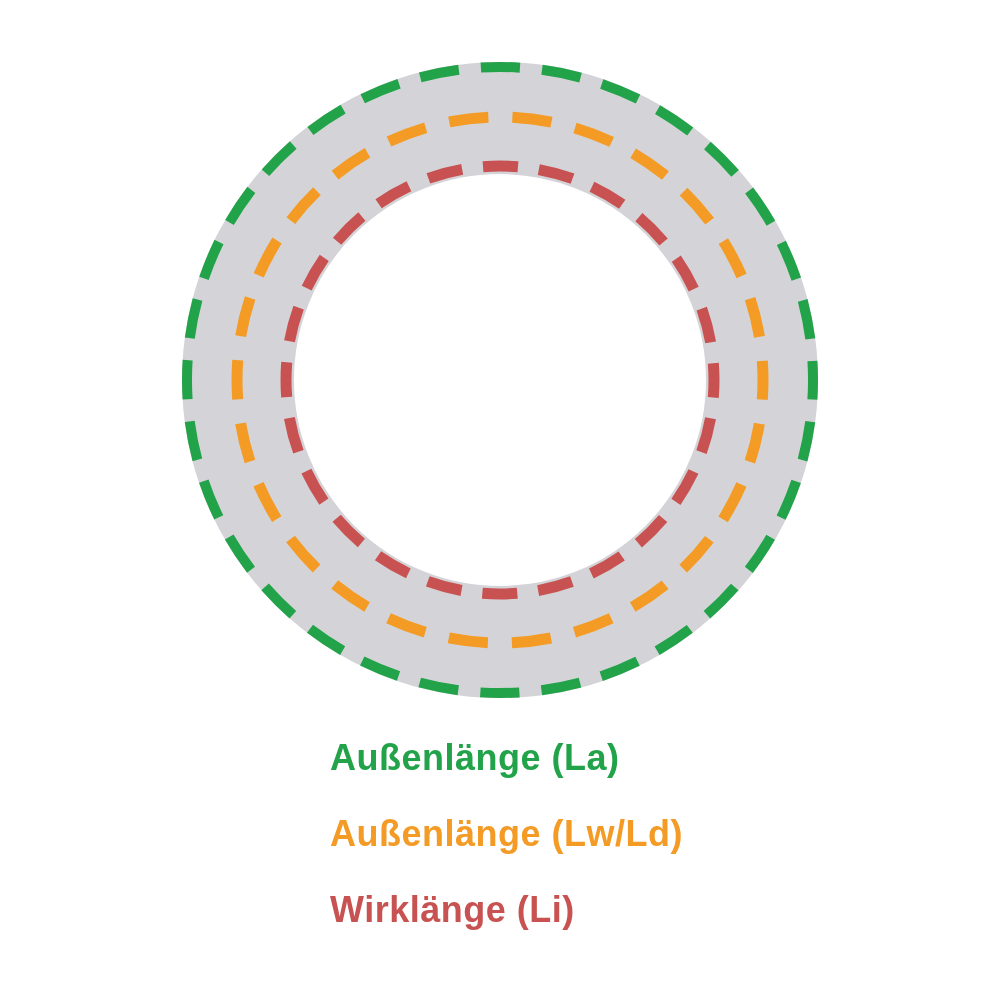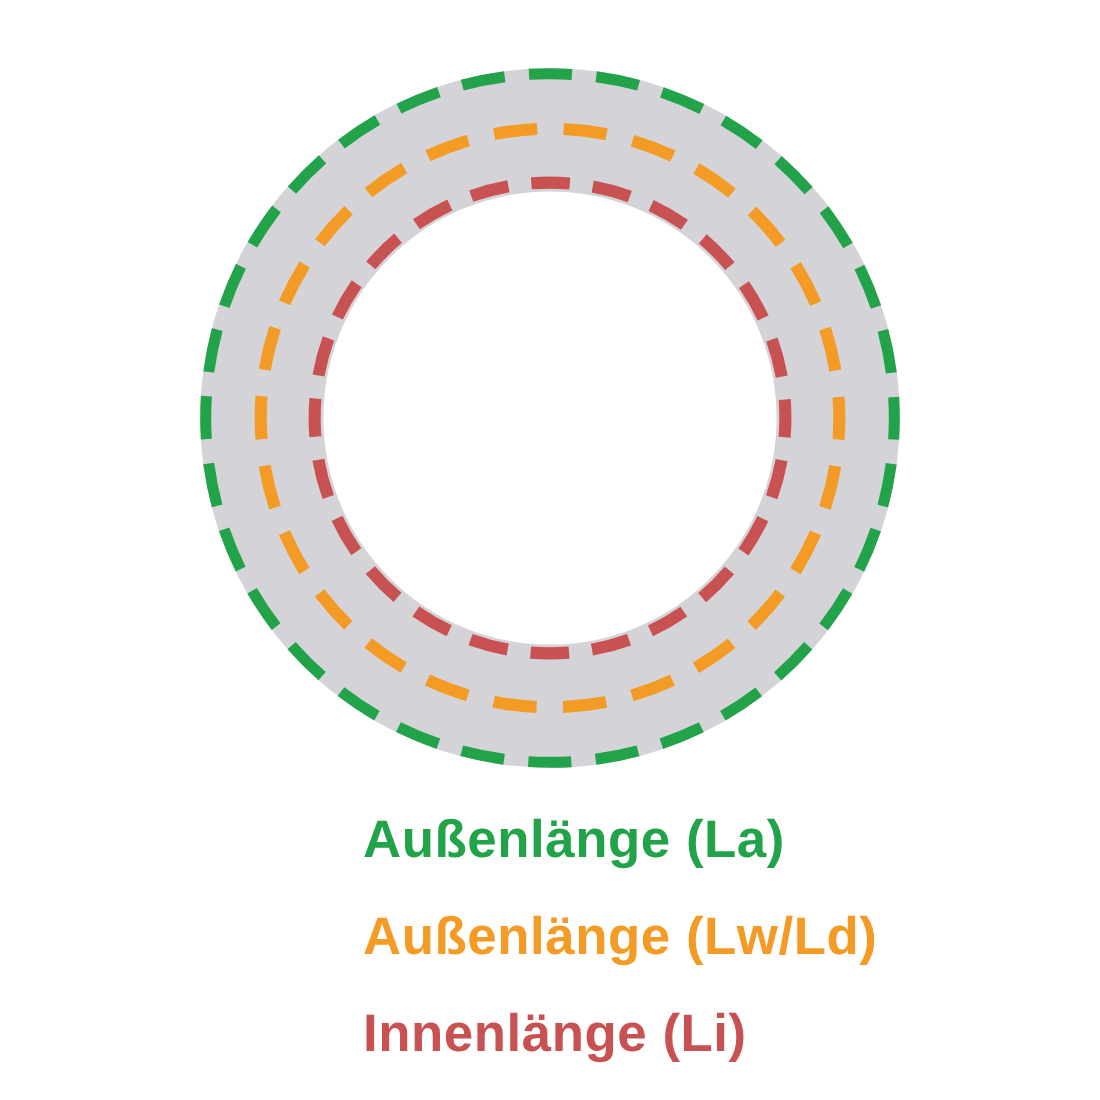--- a/index.html
+++ b/index.html
@@ -22,21 +22,21 @@
   }
   .legend {
     position: absolute;
     left: 330px;
     top: 740px;
     display: flex;
     flex-direction: column;
     gap: 40px;
   }
   .legend-item {
-    font-size: 48px;
+    font-size: 36px;
     font-weight: bold;
     line-height: 1;
     letter-spacing: 0.5px;
     white-space: nowrap;
   }
 </style>
 </head>
 <body>
 
 <div class="canvas">
@@ -44,16 +44,16 @@
   <svg id="belt-svg" class="belt-svg" width="1000" height="1000" viewBox="0 0 1000 1000">
       <circle cx="500" cy="380" r="262" fill="none" stroke="#d4d4d8" stroke-width="112"></circle>
       <circle cx="500" cy="380" r="313" fill="none" stroke="#22a349" stroke-width="10" stroke-linecap="butt" stroke-dasharray="39.29 22.16" stroke-dashoffset="19.65"></circle>
       <circle cx="500" cy="380" r="263" fill="none" stroke="#f49b25" stroke-width="11" stroke-linecap="butt" stroke-dasharray="39.34 24.21" stroke-dashoffset="19.67"></circle>
       <circle cx="500" cy="380" r="214" fill="none" stroke="#c85251" stroke-width="11" stroke-linecap="butt" stroke-dasharray="35.02 21.01" stroke-dashoffset="17.51"></circle>
     </svg>
 
   <div class="legend">
     <div class="legend-item" style="color: rgb(34, 163, 73);">Außenlänge (La)</div>
     <div class="legend-item" style="color: rgb(244, 155, 37);">Außenlänge (Lw/Ld)</div>
-    <div class="legend-item" style="color: rgb(200, 82, 81);">Innenlänge (Li)</div>
+    <div class="legend-item" style="color: rgb(200, 82, 81);">Wirklänge (Li)</div>
   </div>
 
 </div>
 
 </body></html>

